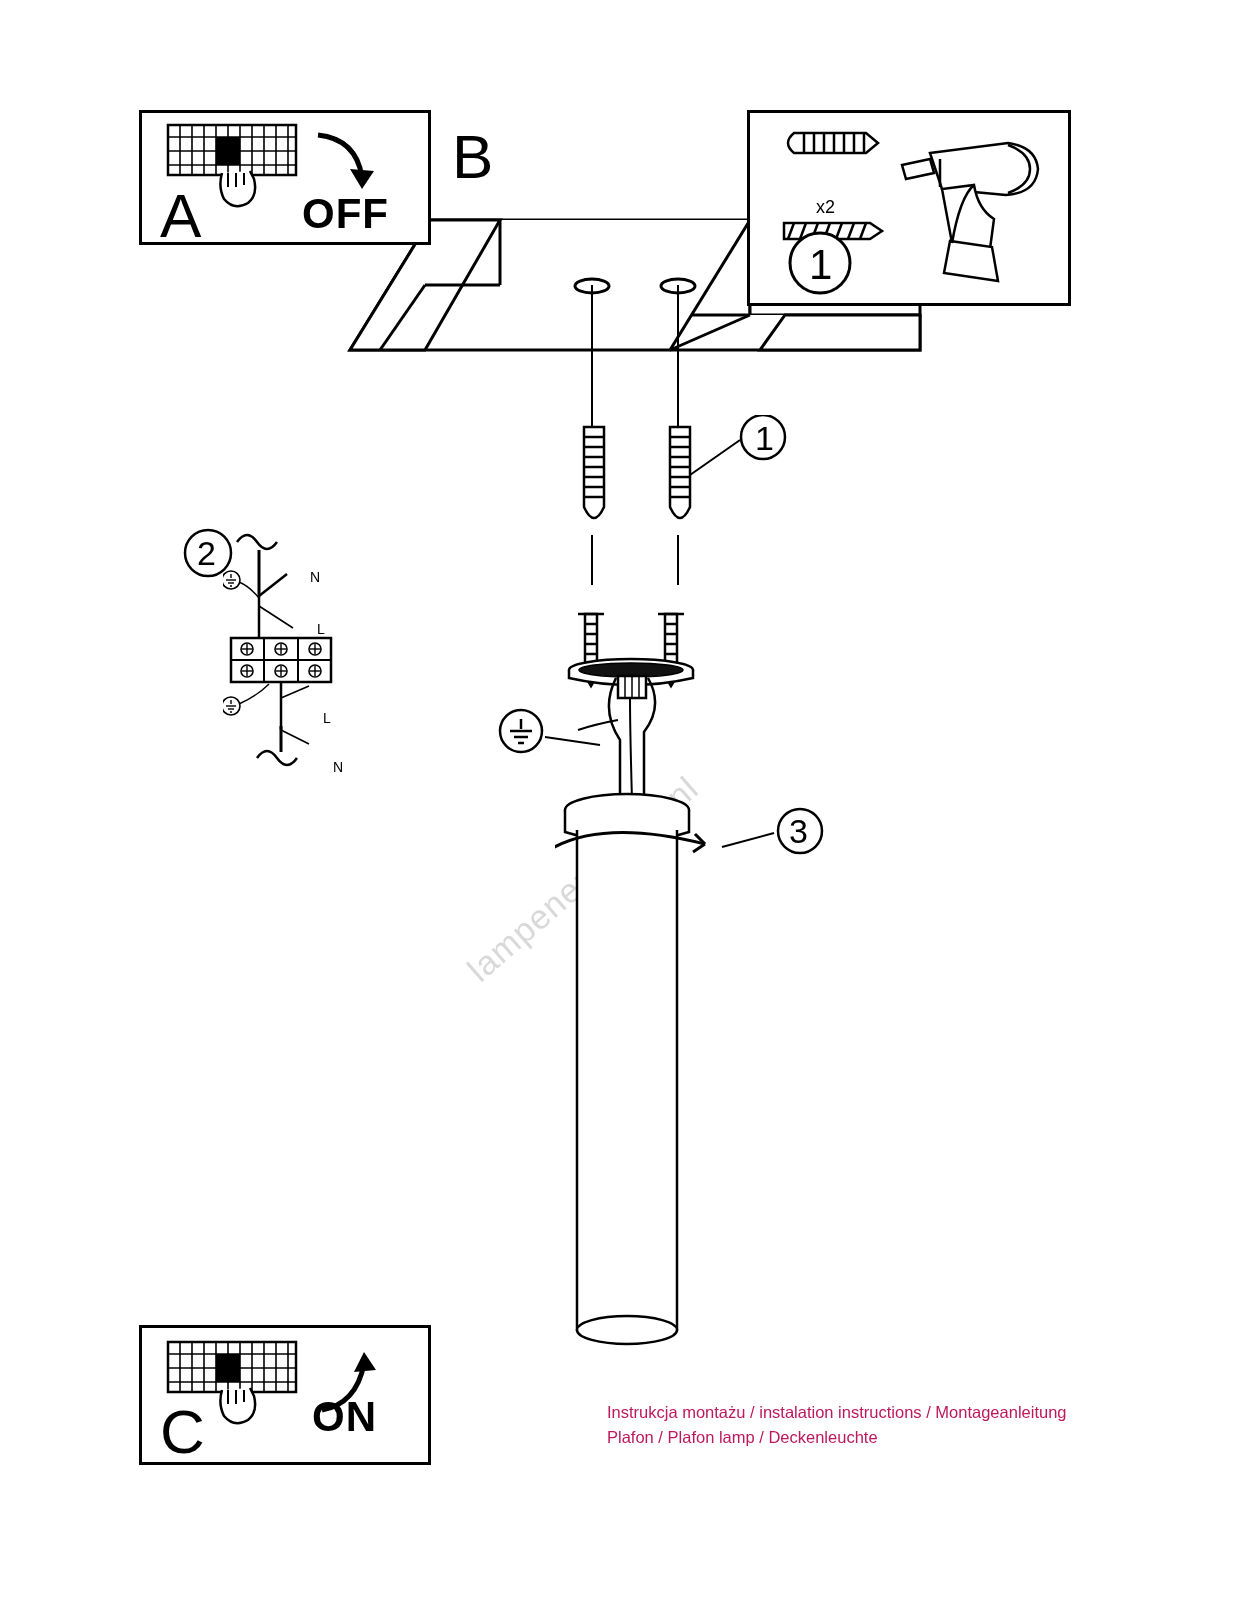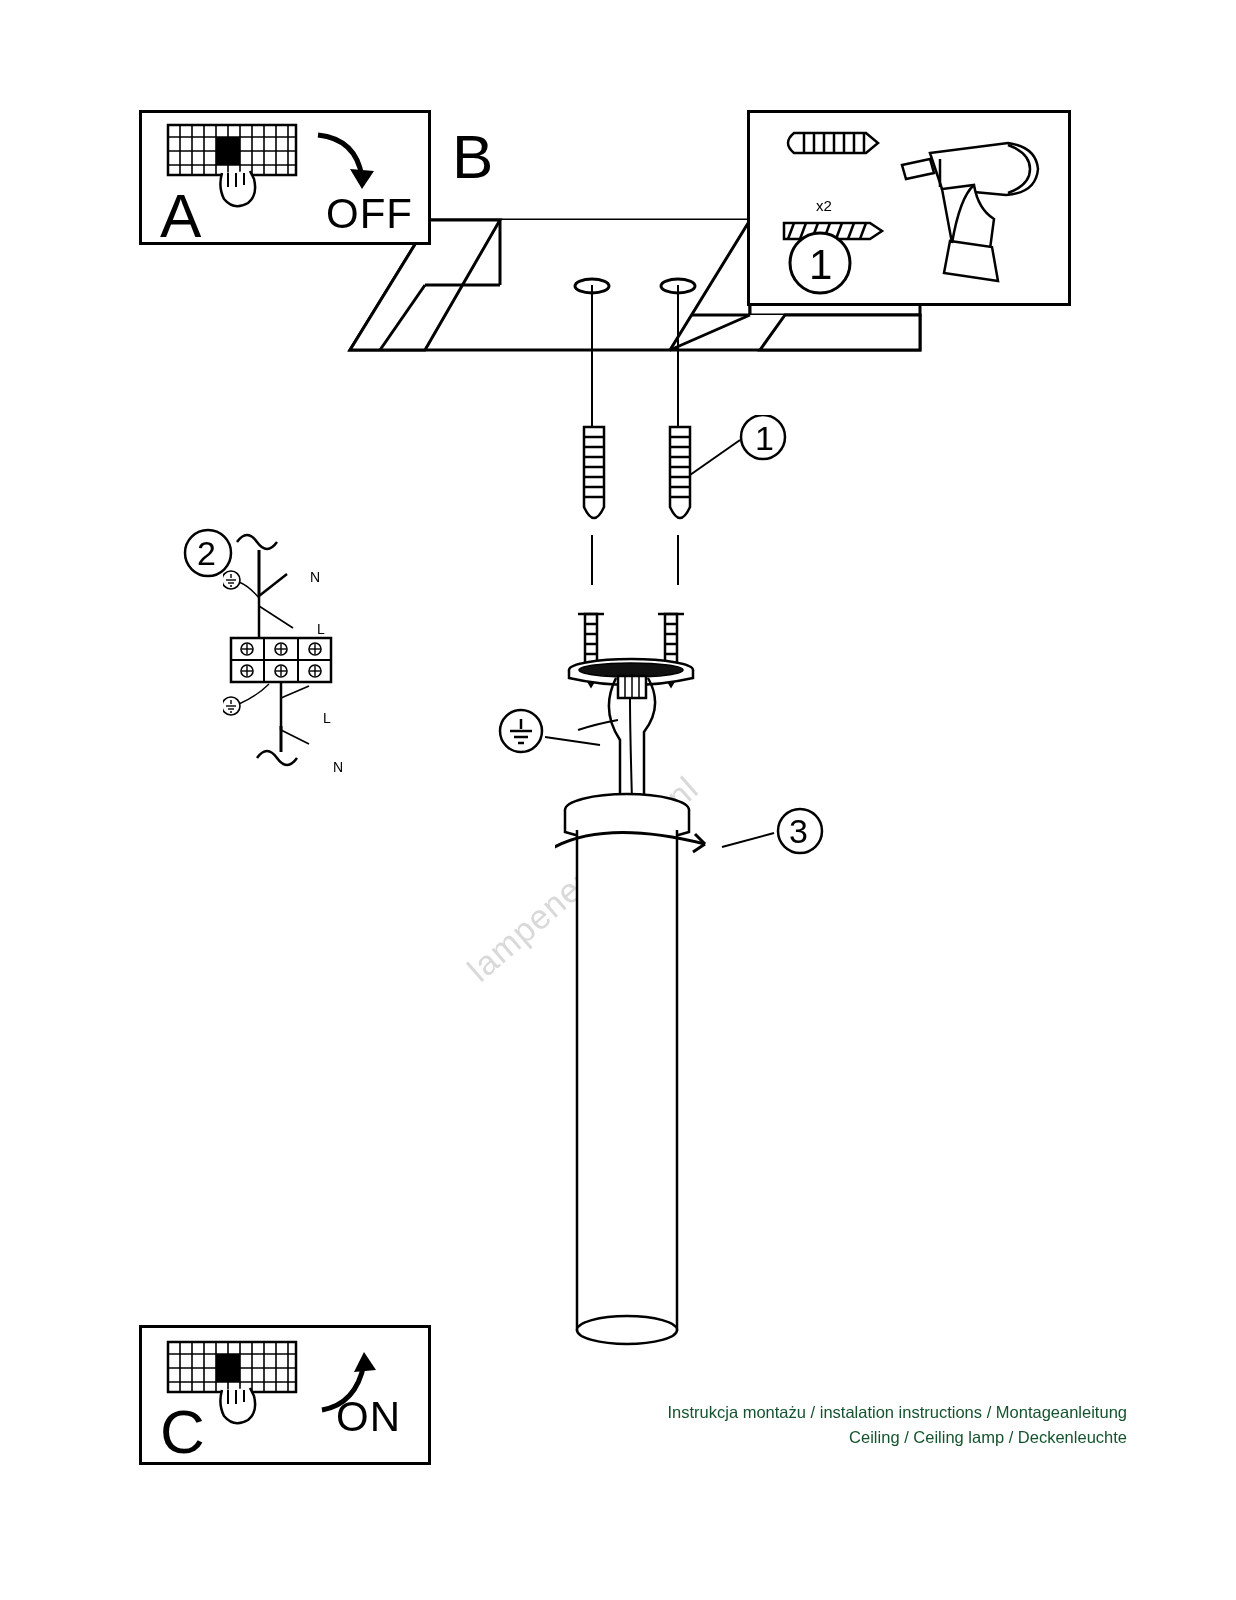--- a/index.html
+++ b/index.html
@@ -29,32 +29,30 @@
   }
 
   .big-letter {
     font-size: 62px;
     font-weight: 400;
     line-height: 1;
     font-family: "Liberation Sans", sans-serif;
   }
   .word-label {
     font-size: 42px;
-    font-weight: normal;
+    font-weight: bold;
     letter-spacing: 1px;
-    margin-left: 24px;
   }
   .tiny-label {
-    font-size: 15px;
+    font-size: 18px;
   }
   .caption {
     font-size: 16.5px;
     line-height: 1.5;
-    color: #14532d;
-    text-align: right;
+    color: #be185d;
   }
   .wm {
     position: absolute;
     color: #d9d9d9;
     font-size: 34px;
     letter-spacing: 1px;
     transform: rotate(-41deg);
     transform-origin: left top;
     white-space: nowrap;
     user-select: none;
@@ -356,16 +354,16 @@
     <svg class="abs" style="left:168px; top:18px;" width="70" height="72" viewBox="0 0 70 72">
       <path d="M 12 64 Q 46 58 54 18" fill="none" stroke="#000" stroke-width="5"></path>
       <path d="M 54 6 L 44 26 L 66 24 Z" fill="#000"></path>
     </svg>
     <div class="abs big-letter" style="left:18px; top:73px;">C</div>
     <div class="abs word-label" style="left:170px; top:65px;">ON</div>
   </div>
 
   <div class="abs caption" style="left:607px; top:1400px; width:520px;">
     <div>Instrukcja montażu / instalation instructions / Montageanleitung</div>
-    <div>Ceiling / Ceiling lamp / Deckenleuchte</div>
+    <div>Plafon / Plafon lamp / Deckenleuchte</div>
   </div>
 
 </div>
 
 </body></html>

